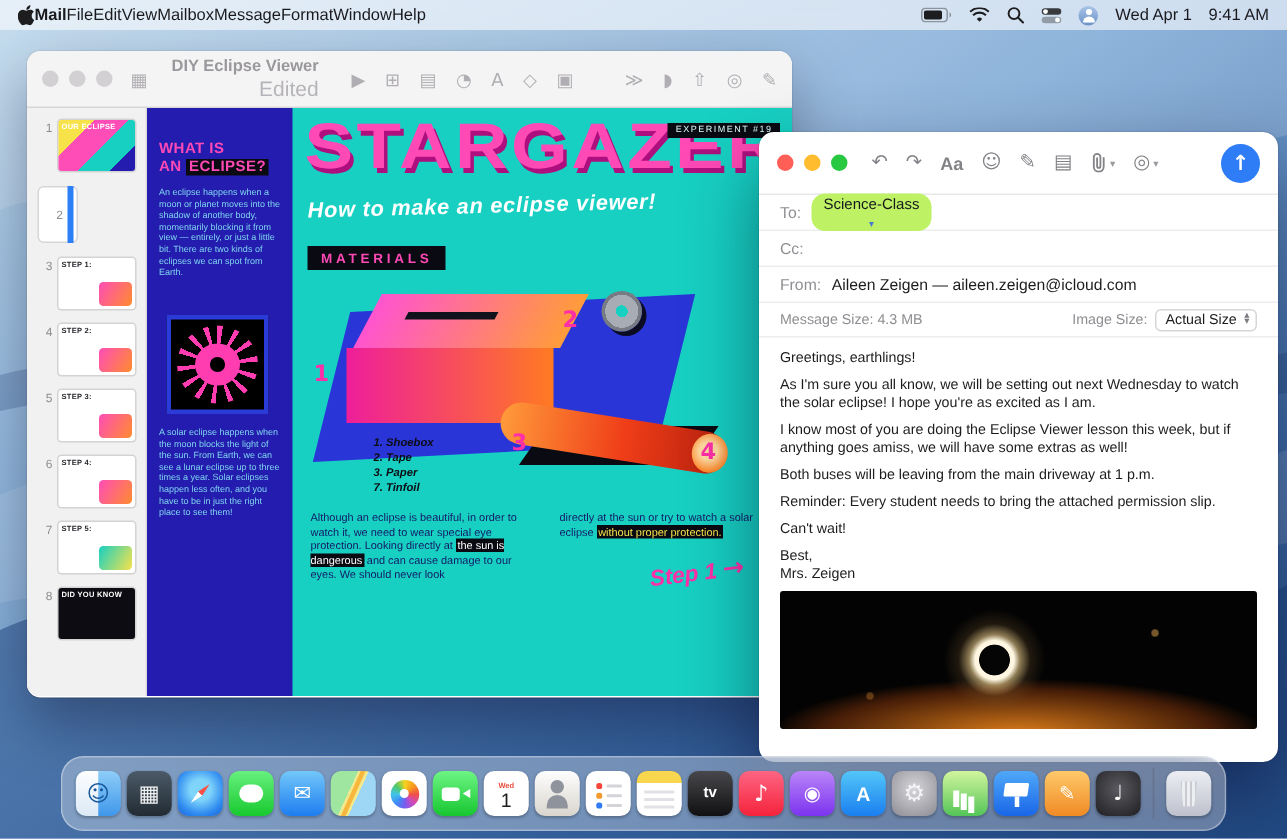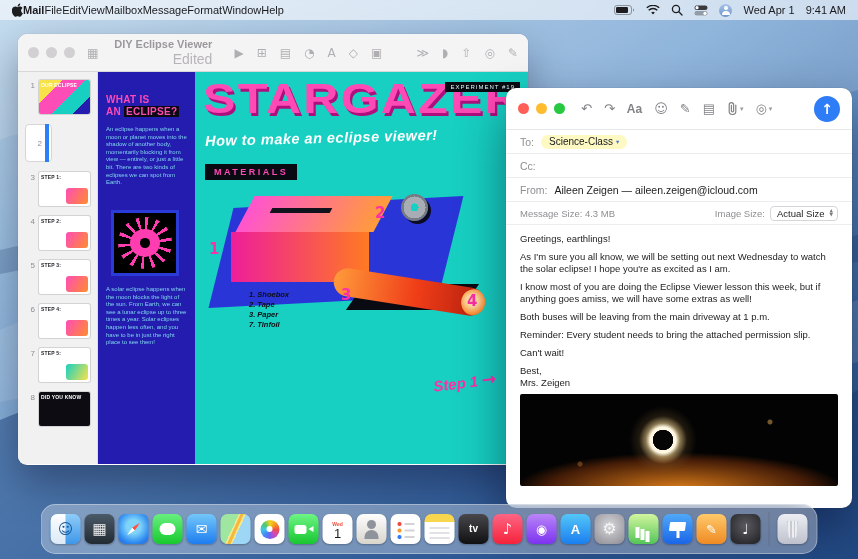--- a/index.html
+++ b/index.html
@@ -92,21 +92,21 @@
   .mw-toolbar{height:42px;display:flex;align-items:center;padding:0 12px;border-bottom:1px solid #e8e8ea;box-sizing:border-box;}
   .mw-icons{display:flex;align-items:center;gap:12px;margin-left:16px;color:#828287;font-family:"DejaVu Sans",sans-serif;font-size:13px;}
   .mi{display:flex;align-items:center;gap:2px;cursor:default;}
   .mi-fonts{font-family:"Liberation Sans",sans-serif;font-size:12px;font-weight:600;}
   .chev{font-size:7px;color:#9a9aa0;font-family:"DejaVu Sans",sans-serif;}
   .send-btn{width:26px;height:26px;border-radius:50%;background:#2e7cf6;color:#fff;display:flex;align-items:center;justify-content:center;
     font-size:14px;font-weight:700;font-family:"DejaVu Sans",sans-serif;margin-left:auto;}
   .fr{display:flex;align-items:center;height:23px;padding:0 14px;border-bottom:1px solid #ededef;font-size:10.5px;}
   .fr .lab{color:#8e8e93;margin-right:7px;}
   .fr .val{color:#1d1d1f;}
-  .to-pill{display:inline-flex;align-items:center;gap:3px;background:#fef9c3;border-radius:9px;padding:1.5px 8px;font-size:10px;color:#16181c;}
+  .to-pill{display:inline-flex;align-items:center;gap:3px;background:#bef264;border-radius:9px;padding:1.5px 8px;font-size:10px;color:#16181c;flex-direction:column;}
   .to-pill .chev{color:#4a7ad0;font-size:6.5px;}
   .fr-size{justify-content:space-between;height:22px;font-size:9.5px;}
   .size-left{color:#8e8e93;}
   .size-right{display:flex;align-items:center;gap:5px;color:#8e8e93;}
   .sel{display:inline-flex;align-items:center;gap:5px;border:1px solid #d6d6da;border-radius:4px;padding:1px 4px 1px 6px;color:#1d1d1f;background:#fff;}
   .updown{display:flex;flex-direction:column;line-height:4px;font-size:4.5px;color:#7a7a80;font-family:"DejaVu Sans",sans-serif;}
   .mw-body{padding:8px 14px 0;font-size:9.5px;line-height:12px;color:#1d1d1f;}
   .mw-body p{margin:0 0 6px;}
   .mw-body p.sig{margin:0;}
   .eclipse-img{width:100%;height:92px;border-radius:2px;margin-top:5px;
@@ -358,20 +358,22 @@
             <span class="inum n3">3</span>
             <span class="inum n4">4</span>
             <div class="mat-list">
               <div>1. Shoebox</div>
               <div>2. Tape</div>
               <div>3. Paper</div>
               <div>7. Tinfoil</div>
             </div>
           </div>
 
+          <p class="safety s1"><span>Although an eclipse is beautiful, in order to watch it, we need to wear special eye protection. Looking directly at </span><span class="hl-w">the sun is dangerous</span><span> and can cause damage to our eyes. We should never look</span></p>
+          <p class="safety s2"><span>directly at the sun or try to watch a solar eclipse </span><span class="hl-y">without proper protection.</span></p>
           <div class="step1">
             <span>Step 1</span>
             <span class="arrow">→</span>
           </div>
         </div>
       </div>
     </div>
   </section>
 
   <section class="mail-window">

